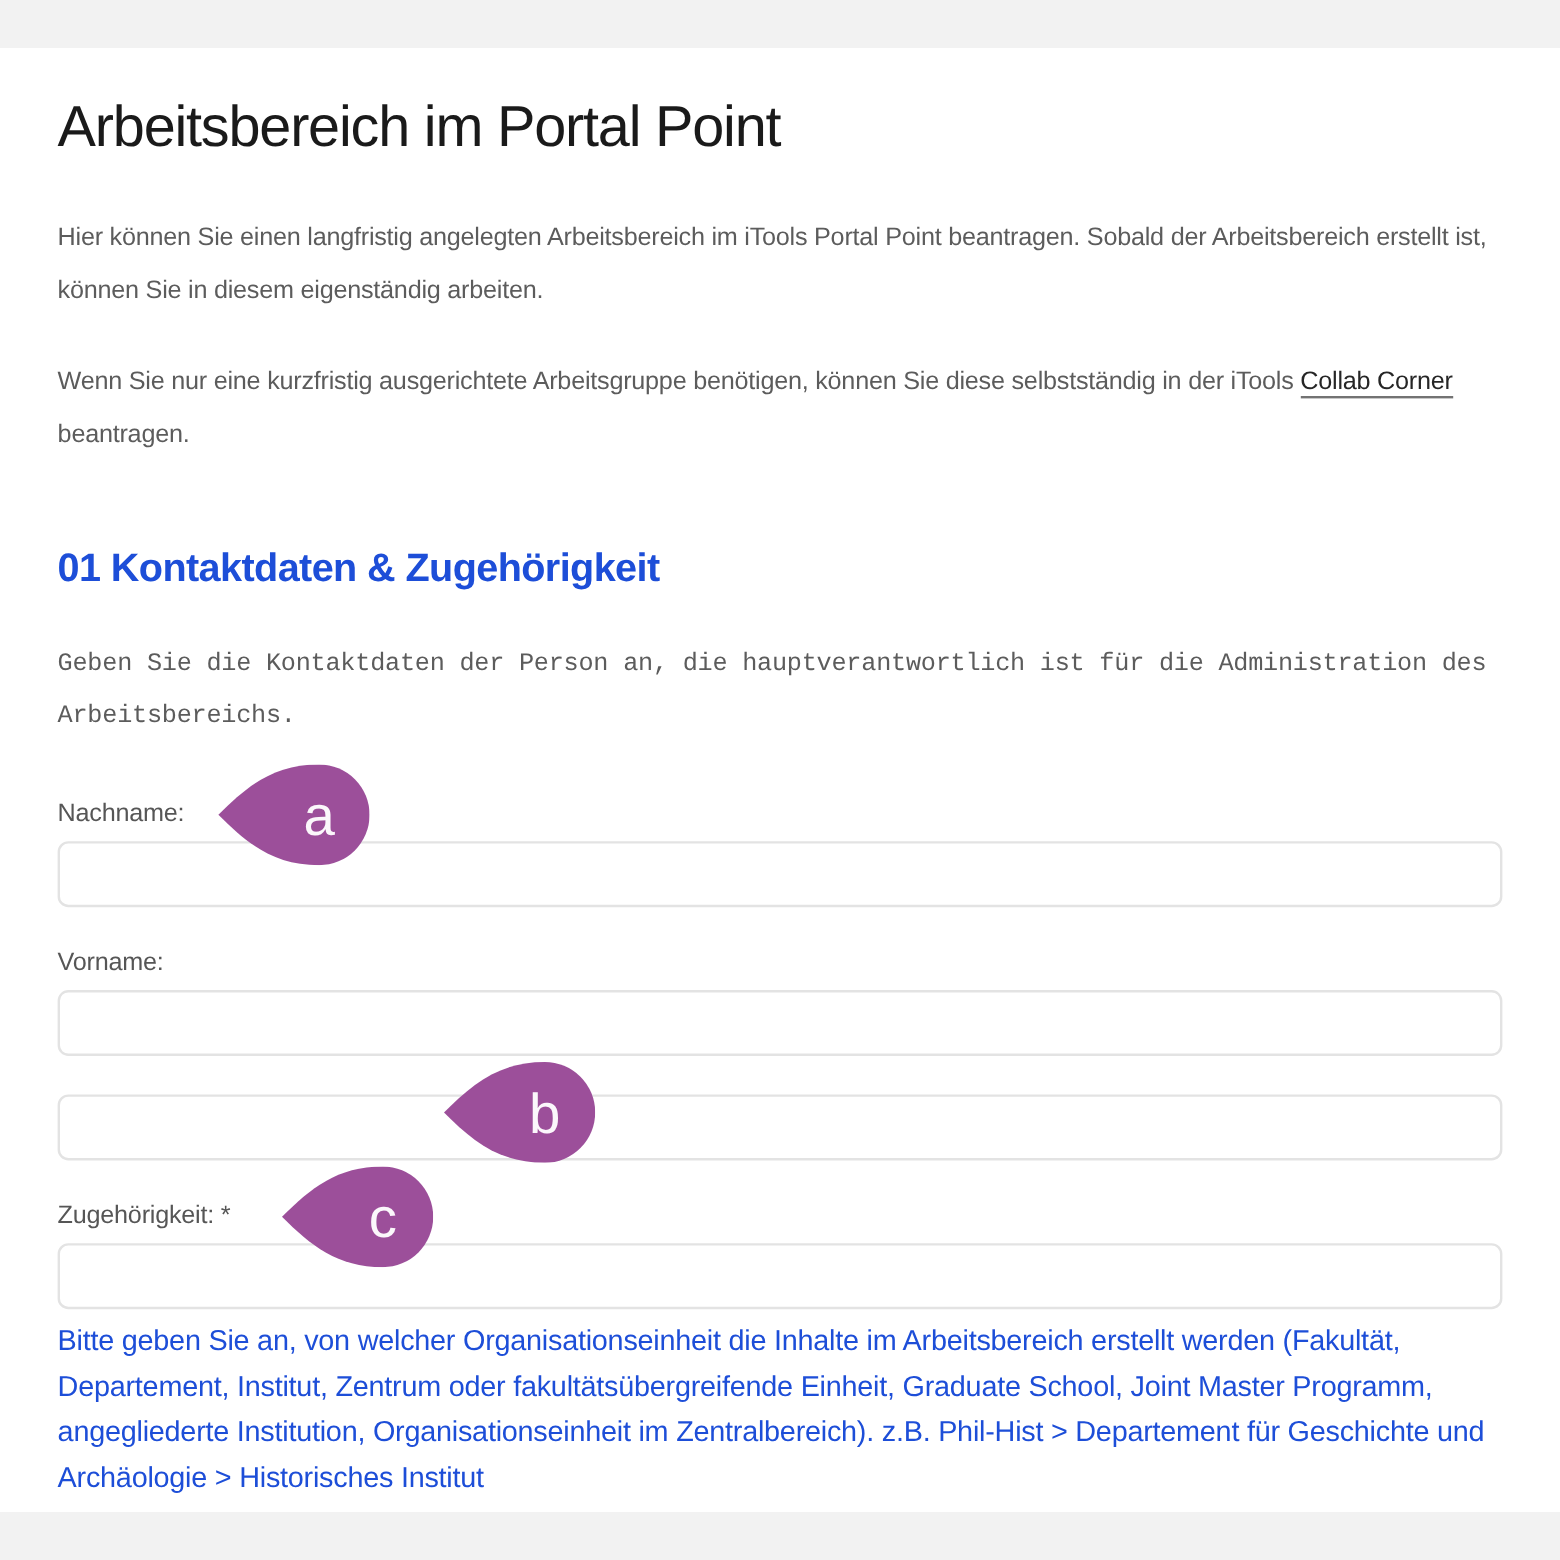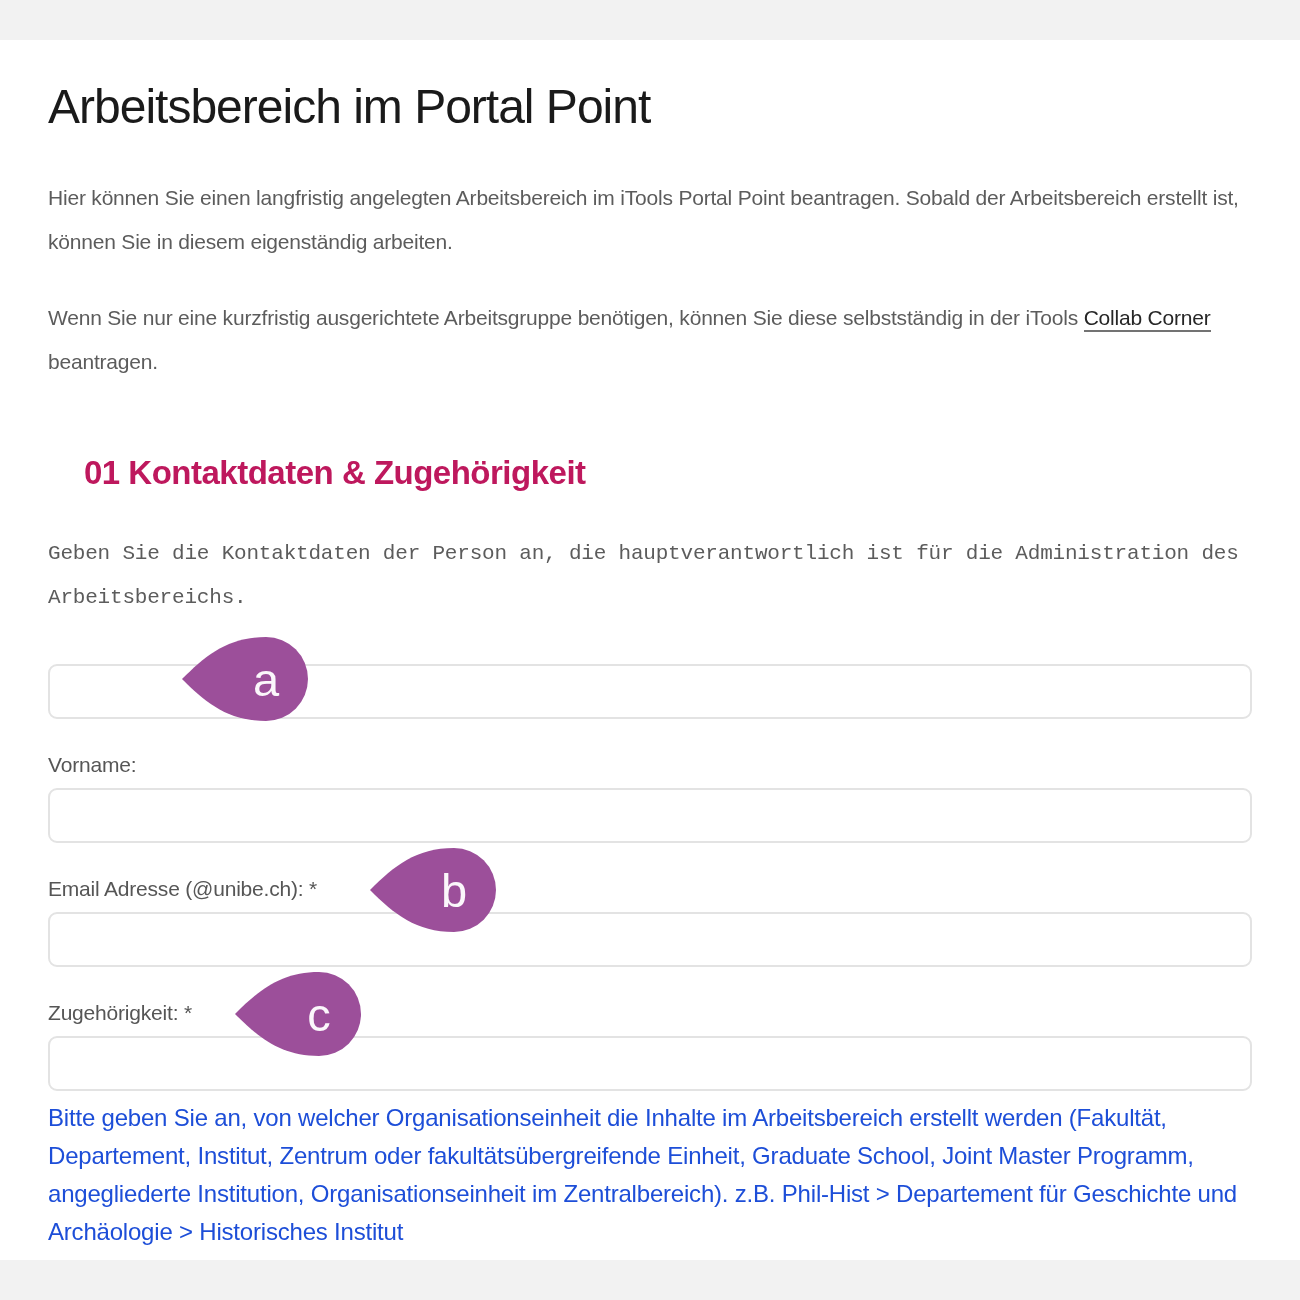--- a/index.html
+++ b/index.html
@@ -44,22 +44,21 @@
     text-decoration: none;
     border-bottom: 2px solid #737373;
     padding-bottom: 1px;
     cursor: pointer;
   }
   .section-title {
     margin-top: 70px;
     font-size: 33px;
     font-weight: 700;
     letter-spacing: -0.5px;
-    color: #be185d;
-    margin-left: 36px;
+    color: #1d4ed8;
   }
   .section-desc { margin-top: 40px; font-family: Liberation Mono, monospace; }
   .field {
     position: relative;
     margin-top: 32px;
     max-width: 1204px;
   }
   .field.first { margin-top: 44px; }
   .field-label {
     display: block;
@@ -117,34 +116,34 @@
 
   <p class="body-text intro-1">Hier können Sie einen langfristig angelegten Arbeitsbereich im iTools Portal Point beantragen. Sobald der Arbeitsbereich erstellt ist, können Sie in diesem eigenständig arbeiten.</p>
 
   <p class="body-text intro-2"><span>Wenn Sie nur eine kurzfristig ausgerichtete Arbeitsgruppe benötigen, können Sie diese selbstständig in der iTools</span> <a class="text-link">Collab Corner</a> <span>beantragen.</span></p>
 
   <h2 class="section-title">01 Kontaktdaten &amp; Zugehörigkeit</h2>
 
   <p class="body-text section-desc">Geben Sie die Kontaktdaten der Person an, die hauptverantwortlich ist für die Administration des Arbeitsbereichs.</p>
 
   <div class="field first">
+    <label class="field-label">Nachname:</label>
     <input type="text" class="field-input" style="">
     <svg class="marker marker-a" viewBox="0 0 128 84">
       <path d="M 2 42 C 26 18 48 0 86 0 A 42 42 0 1 1 86 84 C 48 84 26 66 2 42 Z" fill="#9c4f9a"></path>
       <text x="86" y="59" text-anchor="middle">a</text>
     </svg>
   </div>
 
   <div class="field">
     <label class="field-label">Vorname:</label>
     <input type="text" class="field-input" style="">
   </div>
 
   <div class="field">
-    <label class="field-label">Email Adresse (@unibe.ch): *</label>
     <input type="text" class="field-input" style="">
     <svg class="marker marker-b" viewBox="0 0 128 84">
       <path d="M 2 42 C 26 18 48 0 86 0 A 42 42 0 1 1 86 84 C 48 84 26 66 2 42 Z" fill="#9c4f9a"></path>
       <text x="86" y="59" text-anchor="middle">b</text>
     </svg>
   </div>
 
   <div class="field">
     <label class="field-label">Zugehörigkeit: *</label>
     <input type="text" class="field-input" style="">

